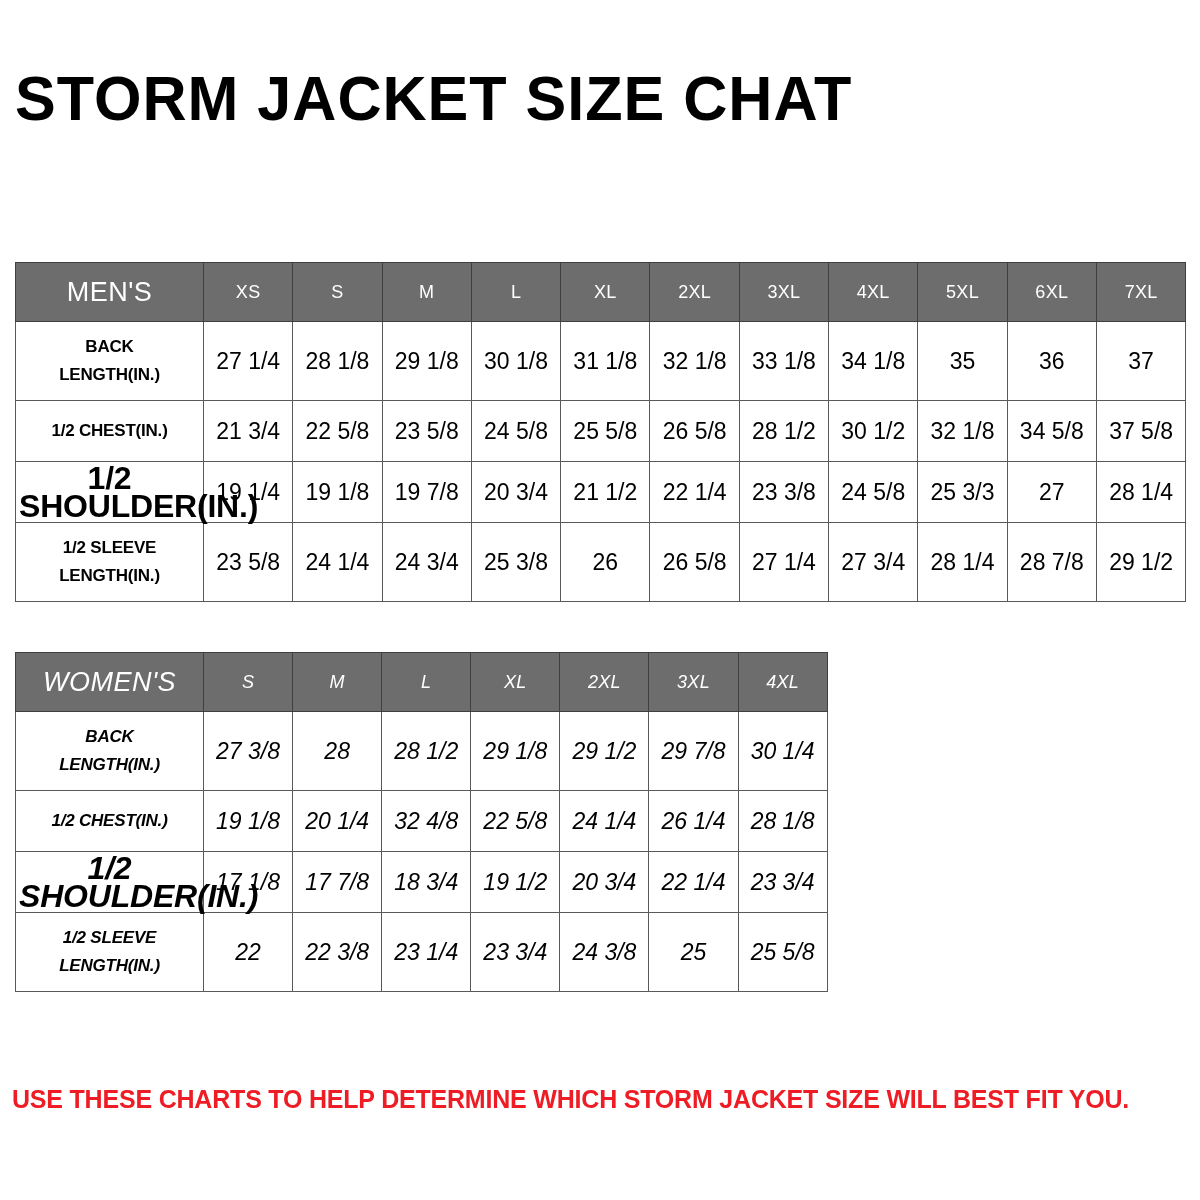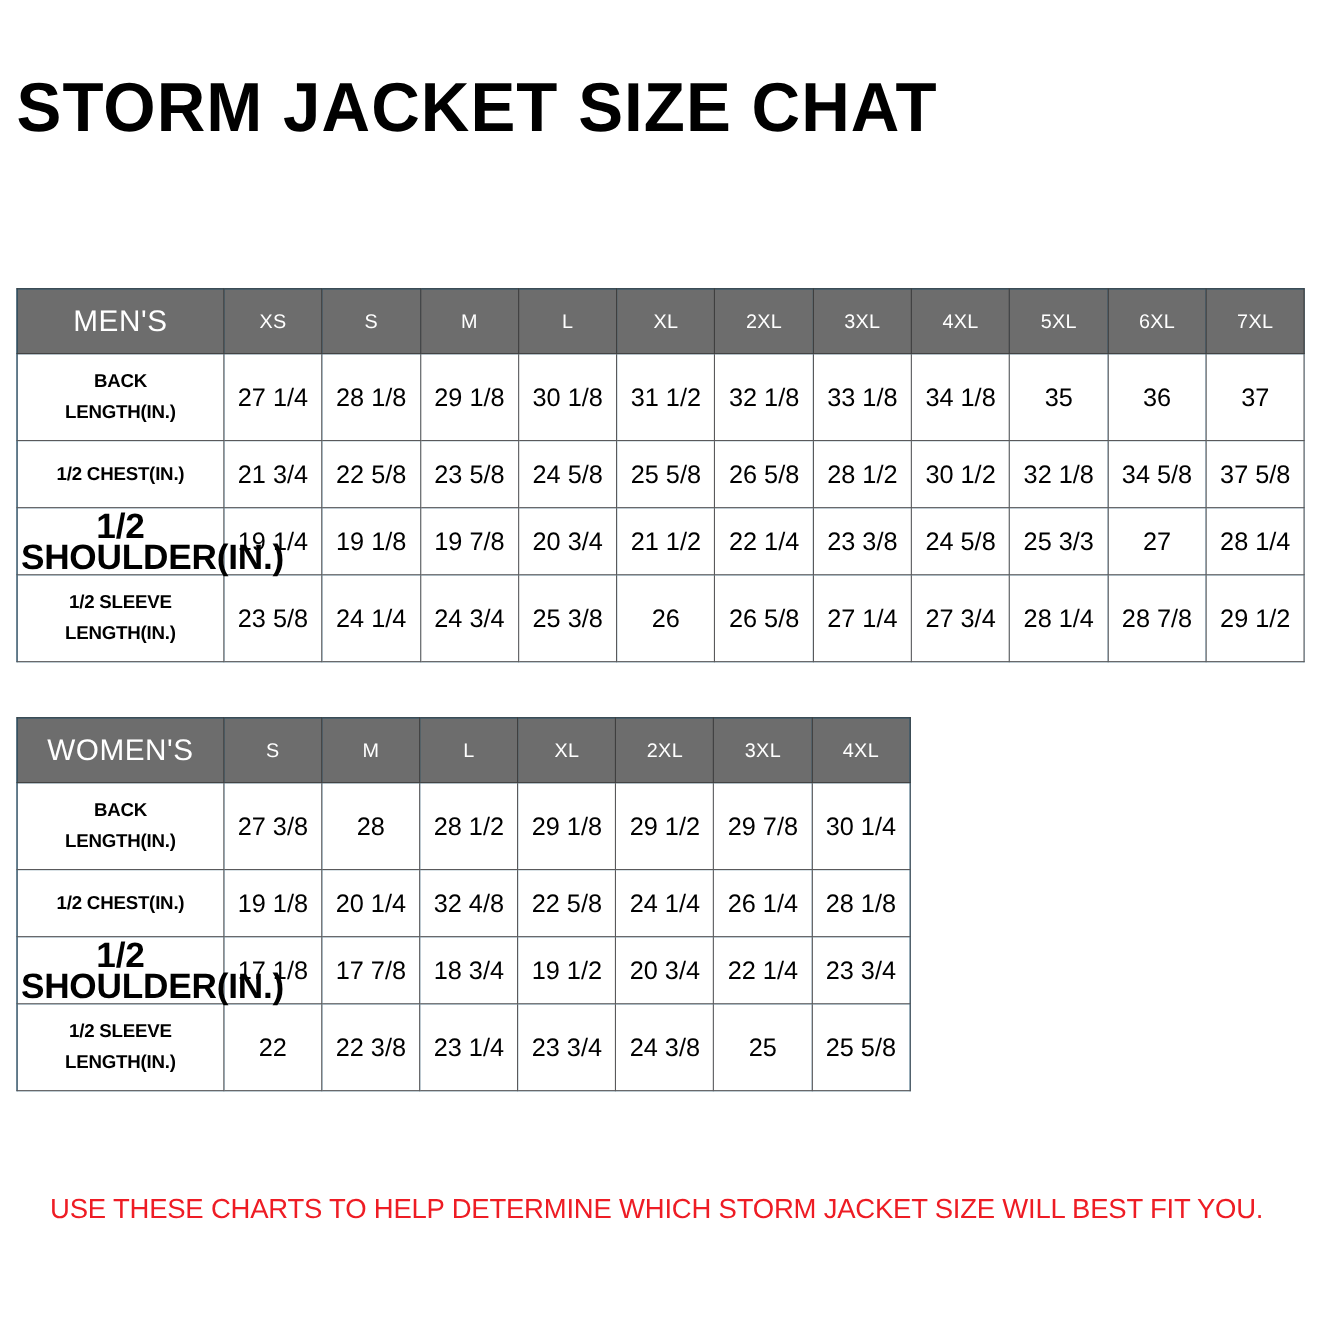--- a/index.html
+++ b/index.html
@@ -53,37 +53,36 @@
     letter-spacing: 0.1px;
   }
 
   .note-bottom {
     position: absolute;
     left: 12px;
     top: 1059px;
     width: 1170px;
     font-size: 25px;
     line-height: 30px;
-    font-weight: 400;
+    font-weight: 700;
     color: #ee1c24;
     letter-spacing: -0.2px;
     white-space: nowrap;
-    text-align: center;
   }
 
   
   .size-table {
     position: absolute;
     border-collapse: collapse;
     table-layout: fixed;
-    background: #0369a1;
+    background: #fde047;
   }
 
   #mens-table  { left: 15px; top: 262px;  width: 1170px; }
-  #womens-table{ left: 15px; top: 652px;  width: 812px;  }
+  #womens-table{ left: 15px; top: 652px;  width: 812px; font-style: italic;  }
 
   .size-table th,
   .size-table td {
     border: 1px solid #59595b;
     text-align: center;
     vertical-align: middle;
     padding: 0;
     background: #ffffff;
   }
 
@@ -173,21 +172,21 @@
 
       <tr class="two-line">
         <td class="row-head">
           <span>BACK</span><br>
           <span>LENGTH(IN.)</span>
         </td>
         <td class="num">27 1/4</td>
         <td class="num">28 1/8</td>
         <td class="num">29 1/8</td>
         <td class="num">30 1/8</td>
-        <td class="num">31 1/2</td>
+        <td class="num">31 1/8</td>
         <td class="num">32 1/8</td>
         <td class="num">33 1/8</td>
         <td class="num">34 1/8</td>
         <td class="num">35</td>
         <td class="num">36</td>
         <td class="num">37</td>
       </tr>
 
       <tr>
         <td class="row-head">1/2 CHEST(IN.)</td>

